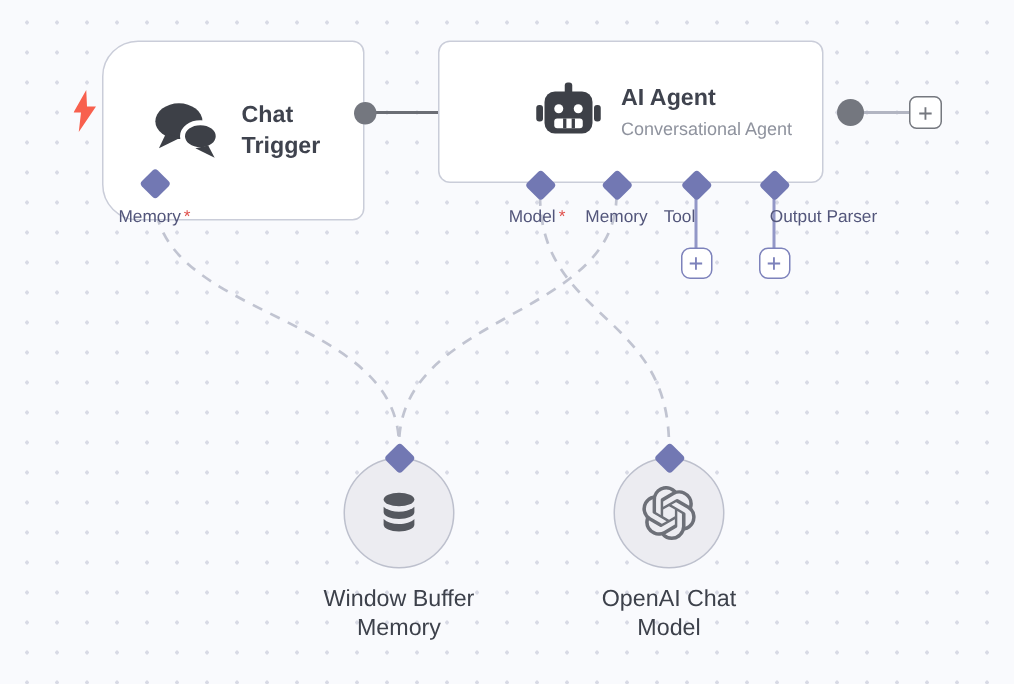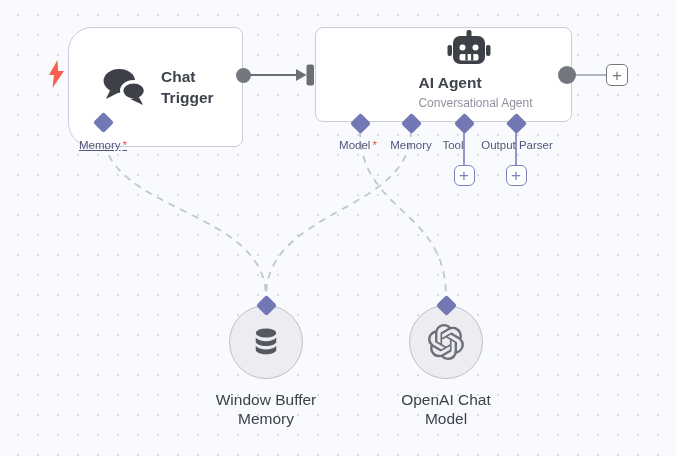--- a/index.html
+++ b/index.html
@@ -79,21 +79,21 @@
   <div class="node" style="left:68px;top:27px;width:175px;height:120px;border-radius:24px 8px 8px 24px;padding-left:32px;">
     <svg width="48" height="40" viewBox="0 0 50 42" style="flex:none;margin-right:12px;">
       <ellipse cx="19" cy="14.5" rx="16.5" ry="12.5" fill="#3d4047"></ellipse>
       <path d="M10,23 L5,33.5 L20,26 Z" fill="#3d4047"></path>
       <ellipse cx="34" cy="25" rx="12.5" ry="9.5" fill="#3d4047" stroke="#ffffff" stroke-width="3.5"></ellipse>
       <path d="M39.5,31.5 L44,40 L30.5,33.5 Z" fill="#3d4047"></path>
     </svg>
     <div class="node-title" style="width:62px;">Chat Trigger</div>
   </div>
 
-  <div class="node" style="left:315px;top:27px;width:257px;height:95px;border-radius:8px;padding-left:64px;flex-direction:column;">
+  <div class="node" style="left:292px;top:27px;width:257px;height:95px;border-radius:8px;padding-left:64px;">
     <svg width="44" height="44" viewBox="0 0 44 44" style="flex:none;margin-right:13px;">
       <rect x="19.5" y="2" width="5" height="8" rx="2" fill="#3d4047"></rect>
       <rect x="0.5" y="17" width="4.5" height="11" rx="2" fill="#3d4047"></rect>
       <rect x="39" y="17" width="4.5" height="11" rx="2" fill="#3d4047"></rect>
       <rect x="6" y="8" width="32" height="28" rx="7" fill="#3d4047"></rect>
       <circle cx="15.5" cy="19.5" r="3" fill="#ffffff"></circle>
       <circle cx="28.5" cy="19.5" r="3" fill="#ffffff"></circle>
       <rect x="12.5" y="26" width="19" height="6.5" rx="2" fill="#ffffff"></rect>
       <rect x="18.4" y="26" width="2.2" height="6.5" fill="#3d4047"></rect>
       <rect x="24.1" y="26" width="2.2" height="6.5" fill="#3d4047"></rect>
@@ -112,33 +112,33 @@
   </div>
 
   <div class="diamond" style="left:95.5px;top:114.5px;"></div>
   <div class="diamond" style="left:352.5px;top:115.5px;"></div>
   <div class="diamond" style="left:403.5px;top:115.5px;"></div>
   <div class="diamond" style="left:456.5px;top:115.5px;"></div>
   <div class="diamond" style="left:508.5px;top:115.5px;"></div>
   <div class="diamond" style="left:258.5px;top:297.5px;"></div>
   <div class="diamond" style="left:438.5px;top:297.5px;"></div>
 
-  <div class="input-label" style="left:48px;top:139px;text-decoration:underline;">
+  <div class="input-label" style="left:48px;top:139px;">
     <span>Memory</span><span class="req">*</span>
   </div>
   <div class="input-label" style="left:303px;top:139px;">
     <span>Model</span><span class="req">*</span>
   </div>
   <div class="input-label" style="left:356px;top:139px;">
     <span>Memory</span>
   </div>
   <div class="input-label" style="left:398px;top:139px;">
     <span>Tool</span>
   </div>
-  <div class="input-label" style="left:462px;top:139px;">
+  <div class="input-label" style="left:462px;top:139px;padding-left:32px;">
     <span>Output Parser</span>
   </div>
 
   <div class="plus-btn plus-purple" style="left:453.5px;top:164.5px;">
     <span>+</span>
   </div>
   <div class="plus-btn plus-purple" style="left:505.5px;top:164.5px;">
     <span>+</span>
   </div>
 

